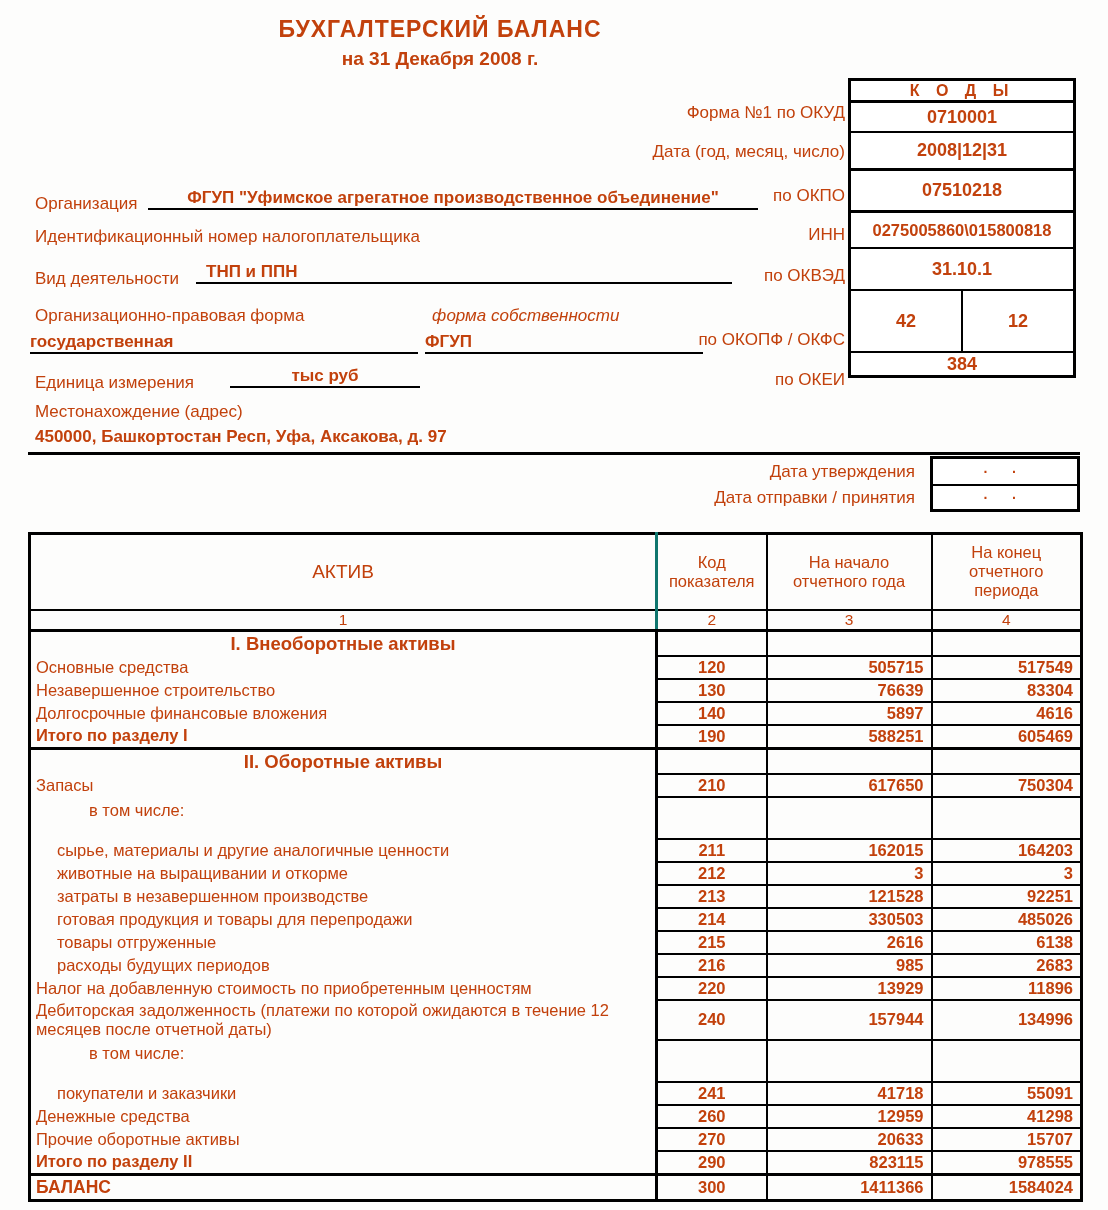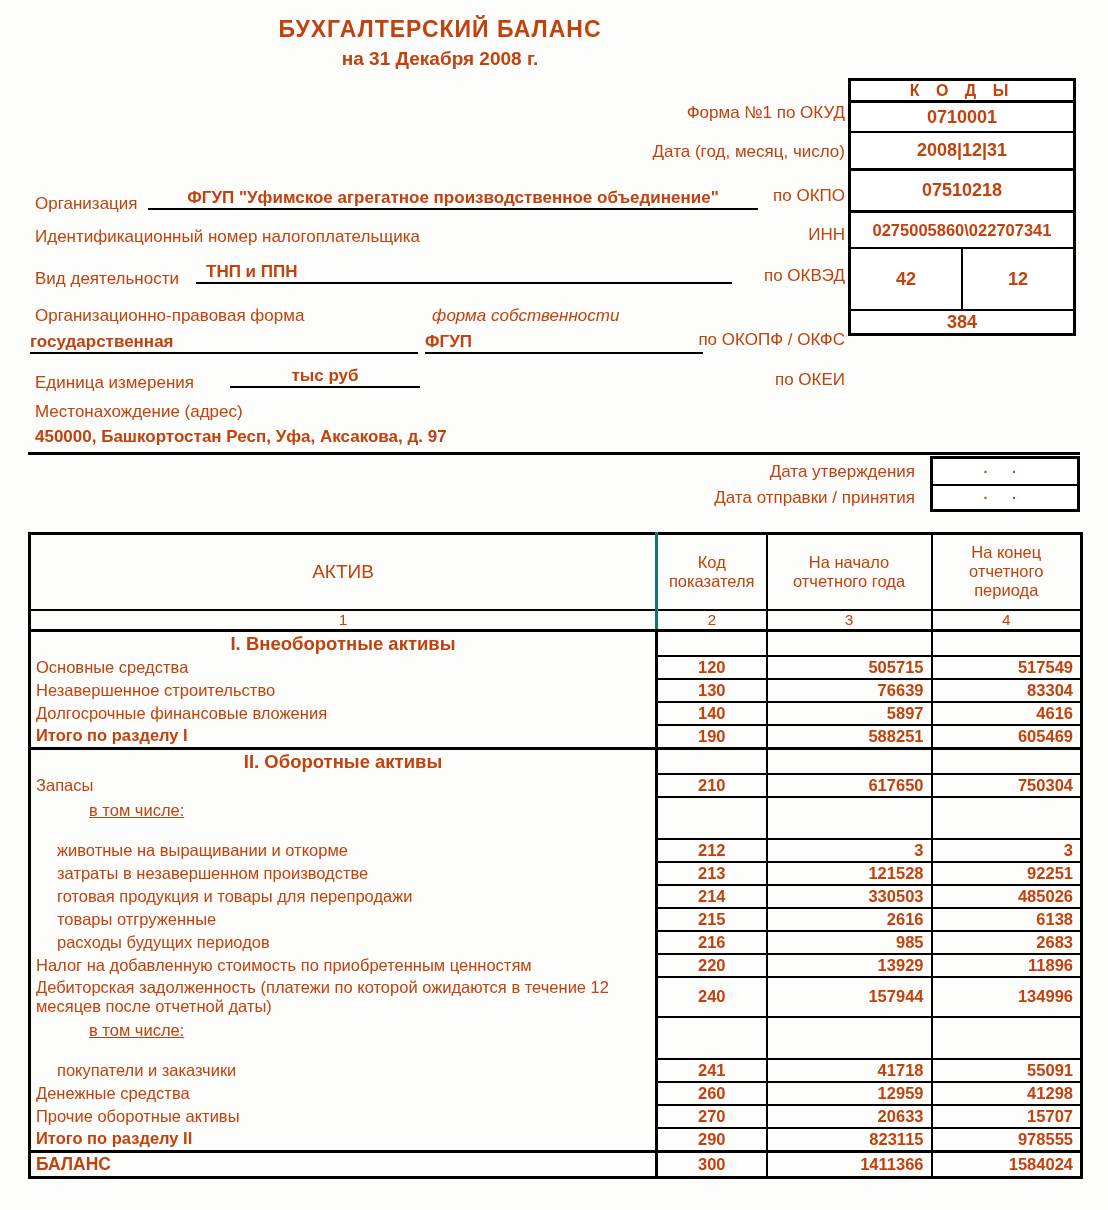--- a/index.html
+++ b/index.html
@@ -50,38 +50,39 @@
   thead tr.nums th { height:19px; border-bottom:3px solid #000; font-size:15.5px; padding:0 4px; }
   th.h-name { border-right:3px solid #0f766e; font-size:19px; }
   td { font-size:16.5px; border:2px solid #000; padding:1px 5px; height:23px; vertical-align:middle; }
   td.c-name { border-top:none; border-bottom:none; border-left:3px solid #000; border-right:3px solid #000; }
   td.c-code { text-align:center; font-weight:bold; }
   td.c-begin, td.c-end { text-align:right; font-weight:bold; padding-right:7px; }
   tr.r-section td.c-name { text-align:center; font-weight:bold; font-size:18.5px; }
   tr.r-total td.c-name { font-weight:bold; padding-right:7px; }
   tr.r-balance td.c-name { font-weight:bold; font-size:17.5px; }
   tr.r-sub td.c-name { padding-left:26px; }
-  tr.r-note td { height:42px;text-decoration:underline; }
+  tr.r-note td { height:42px; }
   tr.r-note td.c-name { padding-left:58px; vertical-align:top; padding-top:4px; }
   tr.sep td { border-top:3px solid #000; }
 </style>
 </head>
 <body>
 
 <div class="sheet">
 
   <div class="abs title1">БУХГАЛТЕРСКИЙ БАЛАНС</div>
   <div class="abs title2">на 31 Декабря 2008 г.</div>
 
   <div class="abs codes">
     <div class="crow kody">К О Д Ы</div>
     <div class="crow okud">0710001</div>
     <div class="crow cdate">2008|12|31</div>
     <div class="crow okpo">07510218</div>
-    <div class="crow inn">0275005860\022707341</div>
+    <div class="crow inn">0275005860\015800818</div>
+    <div class="crow okved">31.10.1</div>
     <div class="crow okopf">
       <div class="half">42</div>
       <div class="half">12</div>
     </div>
     <div class="crow okei">384</div>
   </div>
 
   <div class="abs rlabel" style="top:103px;">Форма №1 по ОКУД</div>
   <div class="abs rlabel" style="top:142px;">Дата (год, месяц, число)</div>
   <div class="abs rlabel" style="top:186px;">по ОКПО</div>
@@ -183,20 +184,26 @@
             <td class="c-begin">617650</td>
             <td class="c-end">750304</td>
           </tr>
           <tr class="r-note">
             <td class="c-name">в том числе:</td>
             <td class="c-code"></td>
             <td class="c-begin"></td>
             <td class="c-end"></td>
           </tr>
           <tr class="r-sub">
+            <td class="c-name">сырье, материалы и другие аналогичные ценности</td>
+            <td class="c-code">211</td>
+            <td class="c-begin">162015</td>
+            <td class="c-end">164203</td>
+          </tr>
+          <tr class="r-sub">
             <td class="c-name">животные на выращивании и откорме</td>
             <td class="c-code">212</td>
             <td class="c-begin">3</td>
             <td class="c-end">3</td>
           </tr>
           <tr class="r-sub">
             <td class="c-name">затраты в незавершенном производстве</td>
             <td class="c-code">213</td>
             <td class="c-begin">121528</td>
             <td class="c-end">92251</td>

